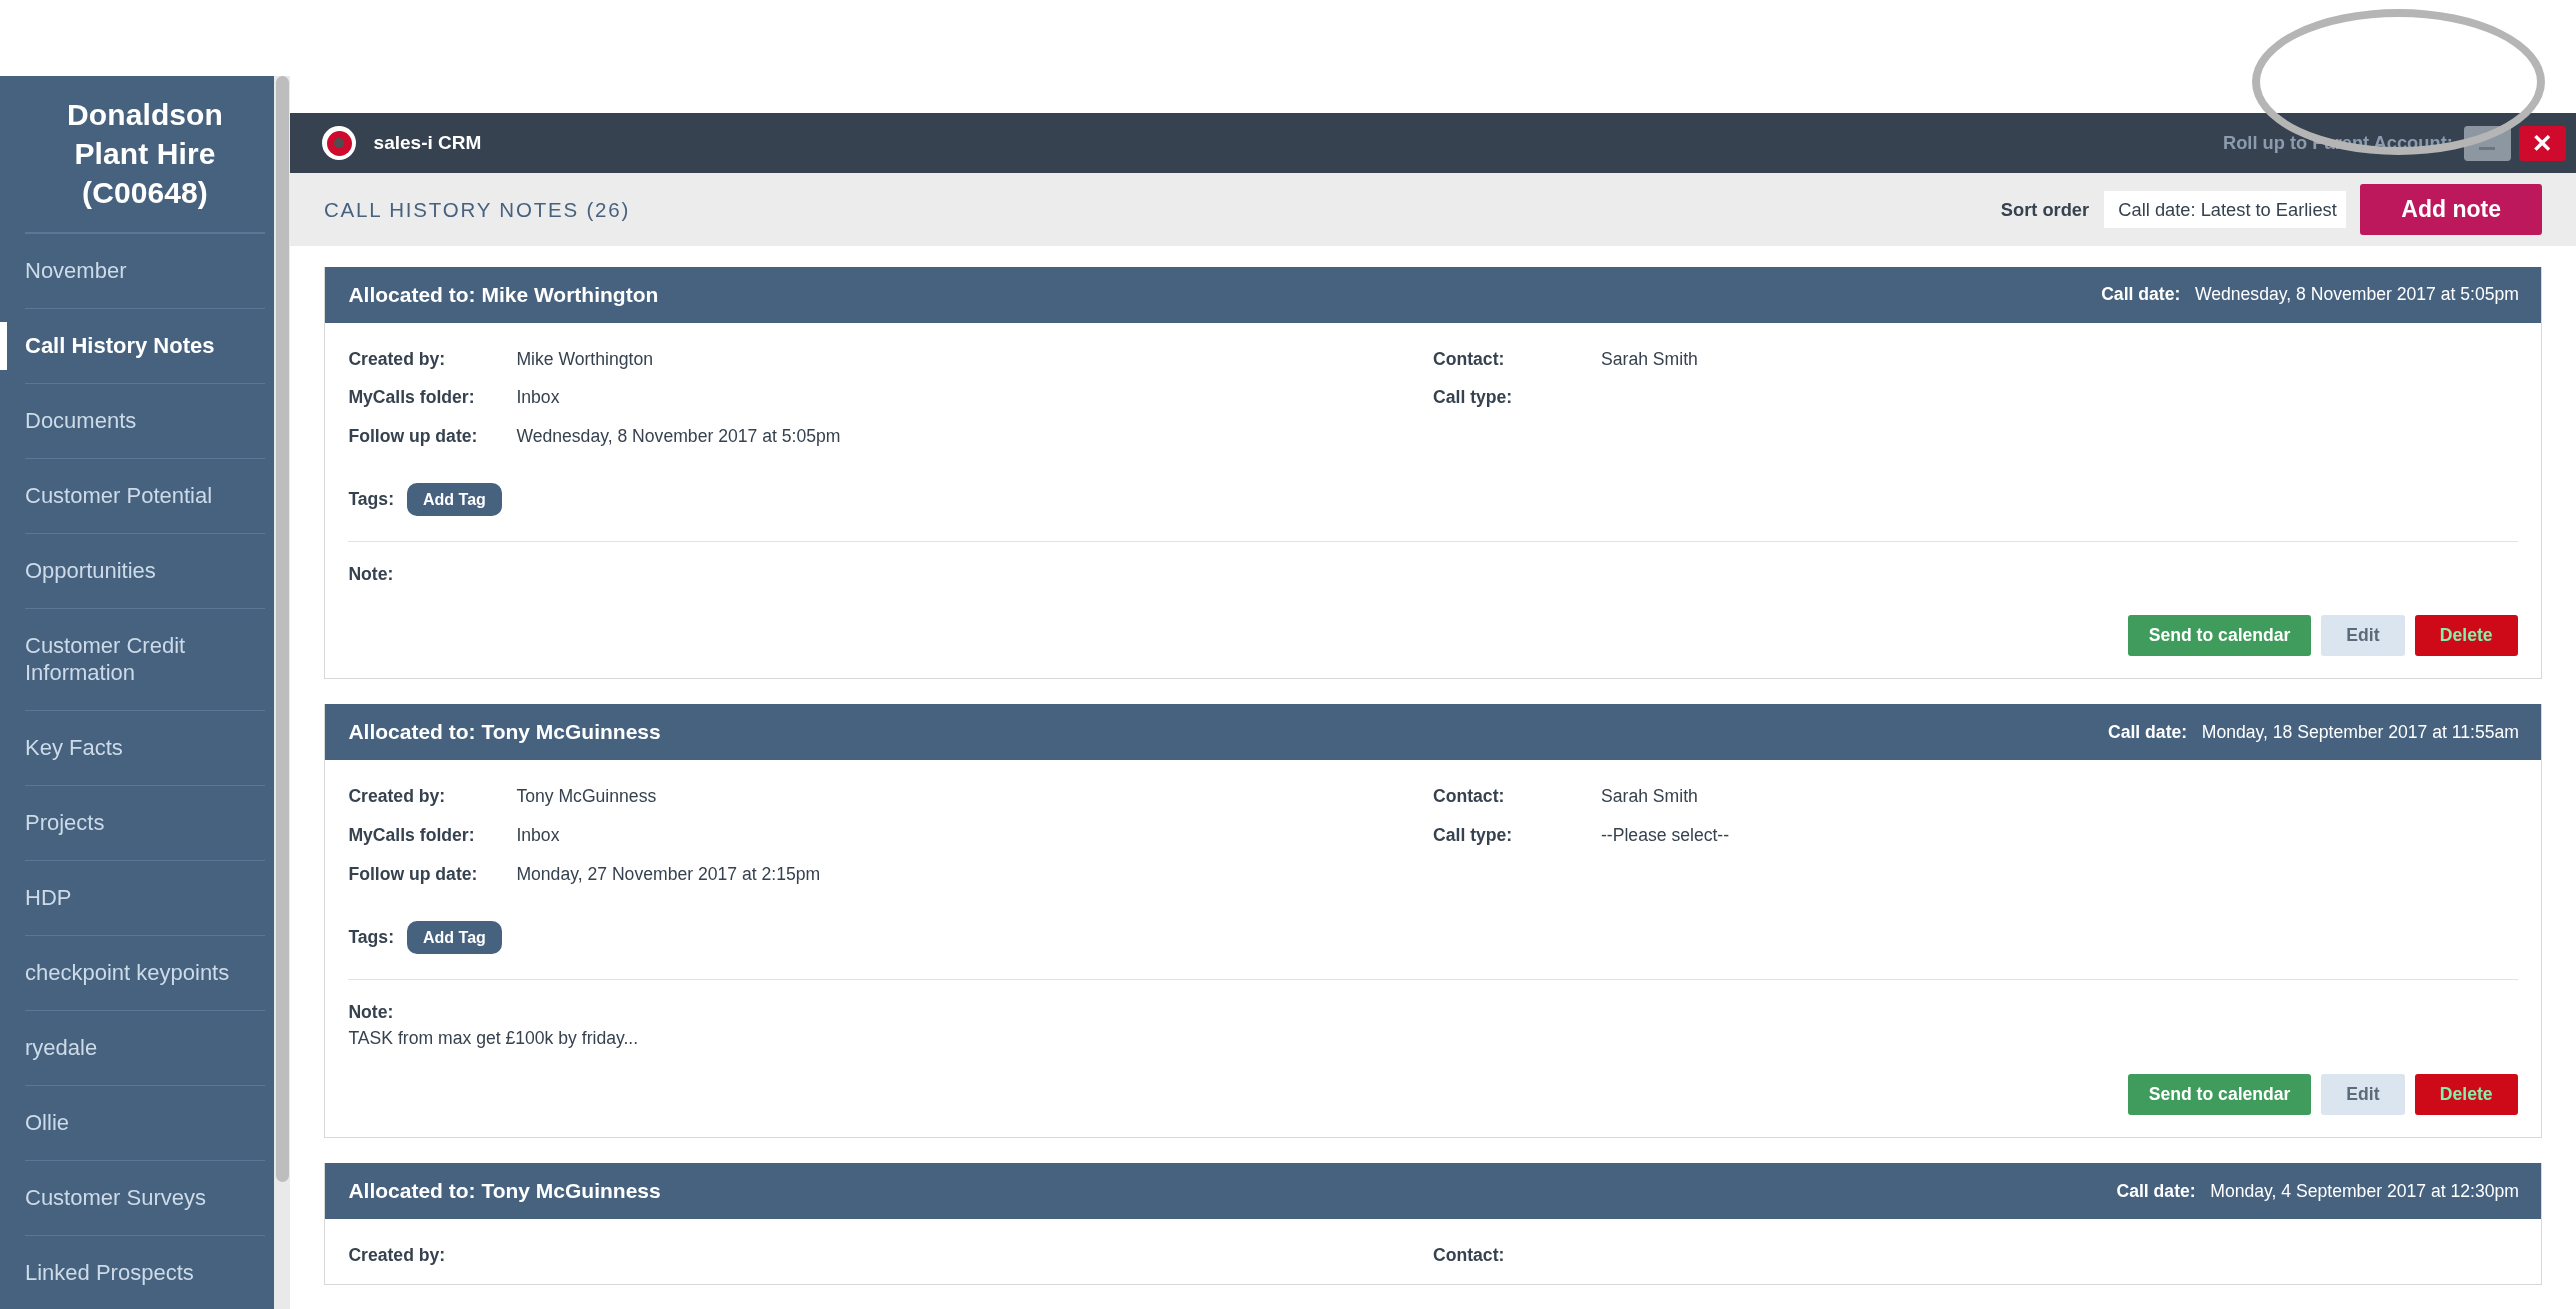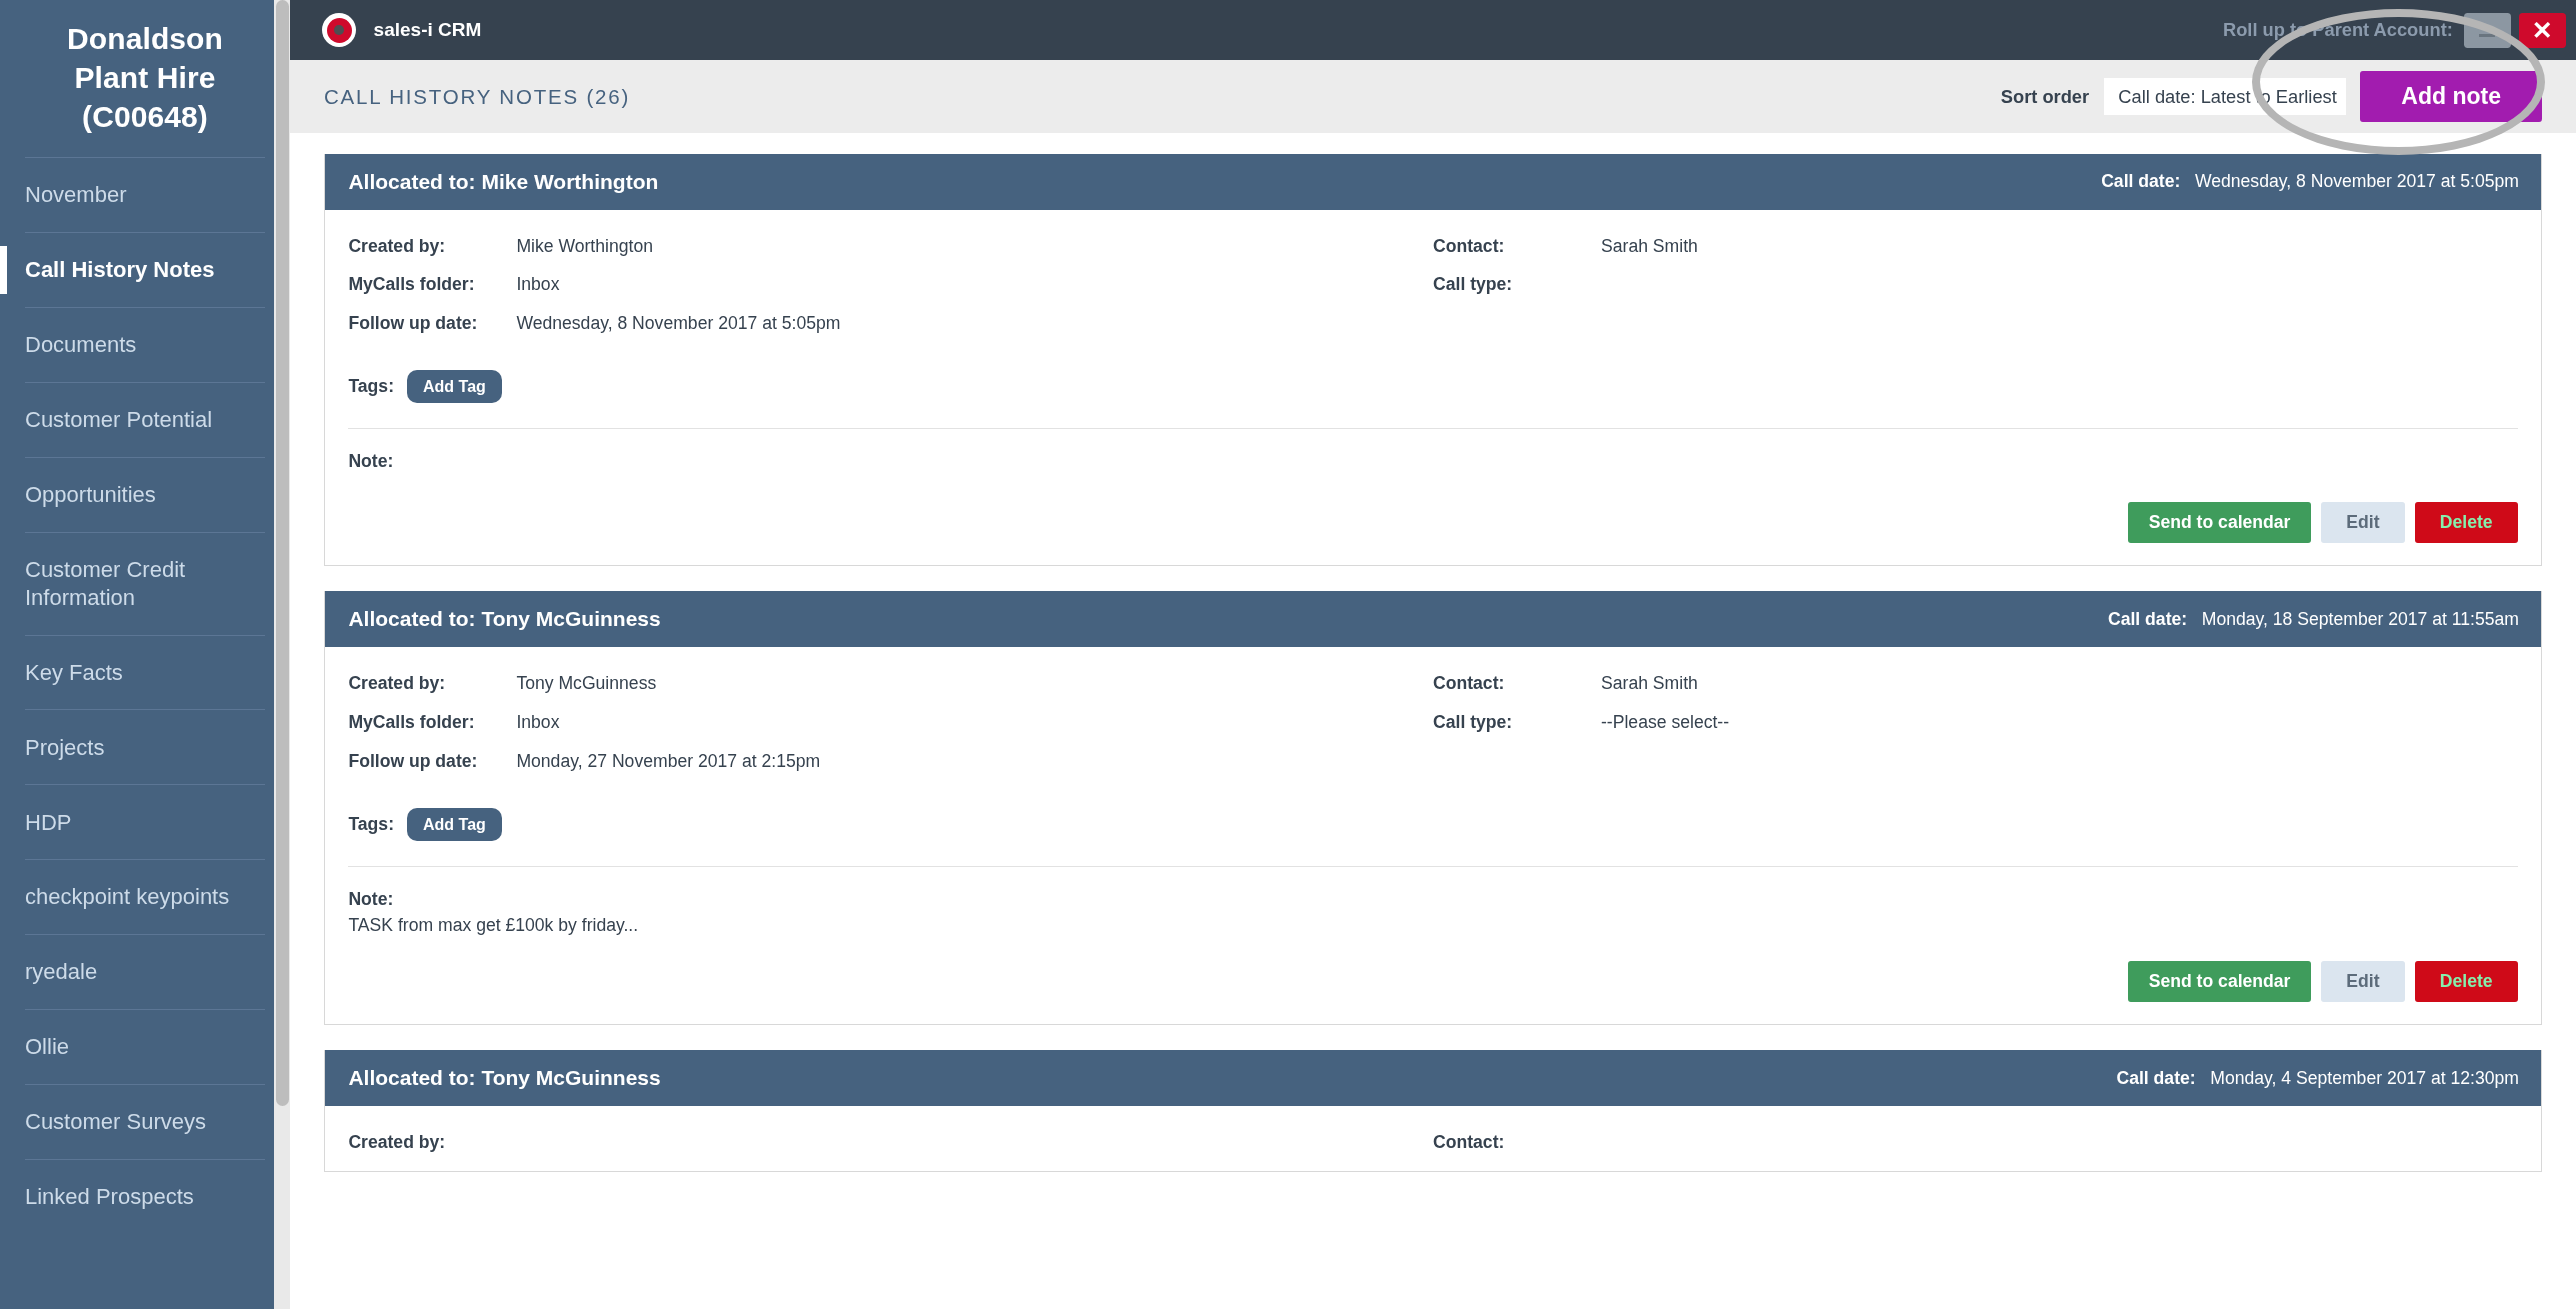--- a/index.html
+++ b/index.html
@@ -12,20 +12,21 @@
     height: 1310px;
     font-family: "Liberation Sans", sans-serif;
     overflow: hidden;
     position: relative;
   }
   .app {
     display: flex;
     width: 2576px;
     height: 1310px;
     position: relative;
+    align-items: flex-end;
   }
 
   
   .sidebar {
     width: 290px;
     flex: 0 0 290px;
     background: #476283;
     background: #46627f;
     position: relative;
     overflow: hidden;
@@ -217,21 +218,21 @@
     overflow: hidden;
     white-space: nowrap;
   }
   .btn {
     border: none;
     font-family: "Liberation Sans", sans-serif;
     cursor: pointer;
     border-radius: 2.9px;
   }
   .btn-add-note {
-    background: #a21caf;
+    background: #be185d;
     color: #ffffff;
     font-size: 23px;
     font-weight: bold;
     padding: 0 41px;
     height: 51px;
     margin-left: 14.6px;
   }
 
   
   .content {

